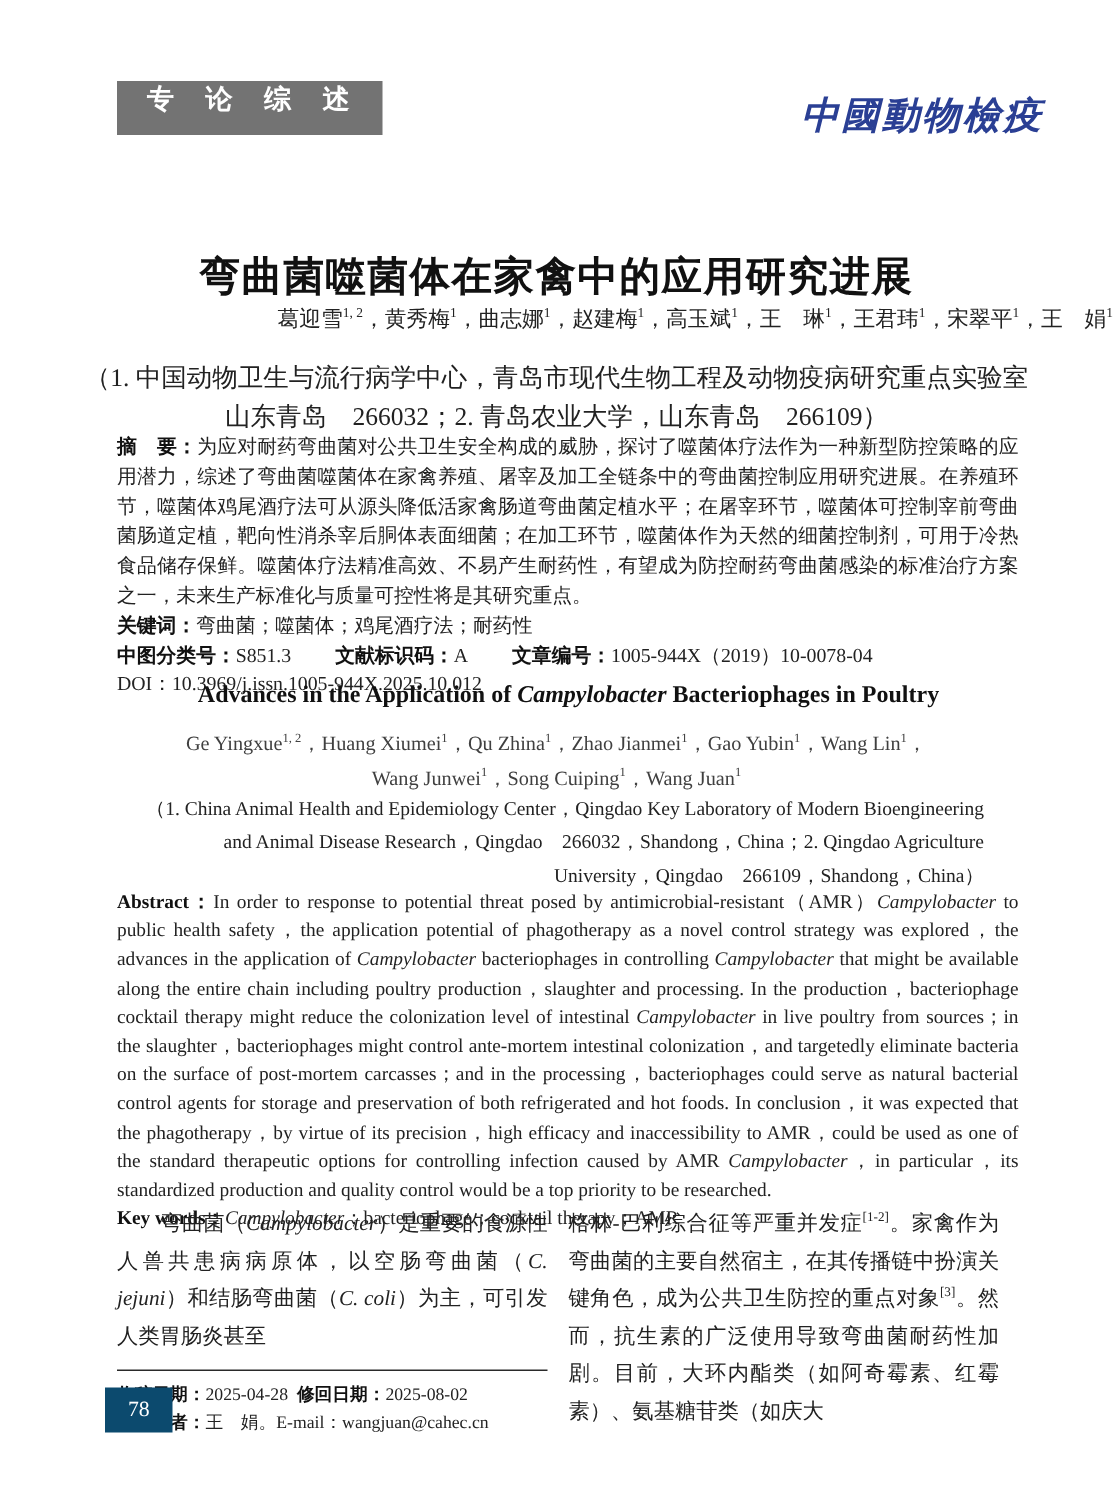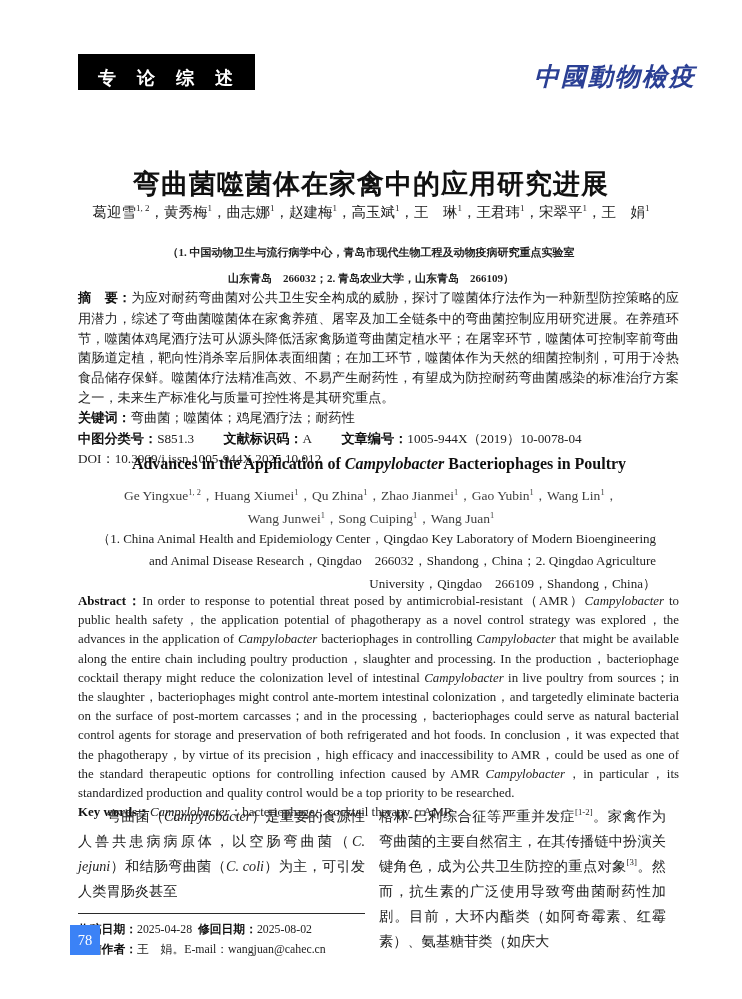--- a/index.html
+++ b/index.html
@@ -5,48 +5,48 @@
   html,body{margin:0;padding:0;background:#ffffff;}
   .page{
     position:relative;width:742px;height:999px;background:#ffffff;overflow:hidden;
     font-family:"Liberation Serif","DejaVu Serif",serif;color:#1c1c1c;
   }
   sup{font-size:0.62em;vertical-align:super;line-height:0;}
   i{font-style:italic;}
 
   .badge{
     position:absolute;left:78px;top:54px;height:36px;padding:0 14px 0 20px;
-    display:flex;align-items:flex-end;background:#000000;color:#ffffff;
+    display:flex;align-items:flex-start;background:#737373;color:#ffffff;
     font-family:"Liberation Sans","DejaVu Sans",sans-serif;
     font-weight:bold;font-size:18px;letter-spacing:8px;
   }
   .logo{
     position:absolute;top:60px;right:46px;color:#2a3f94;
     font-family:"DejaVu Serif","Liberation Serif",serif;
     font-style:italic;font-weight:bold;font-size:25px;letter-spacing:2px;margin-left:24px;
   }
   .cn-title{
     position:absolute;top:150px;left:0;right:0;text-align:center;
     font-family:"Liberation Sans","DejaVu Sans",sans-serif;
     font-weight:700;font-size:27px;letter-spacing:1px;color:#111;
   }
   .cn-authors{
-    position:absolute;top:203px;left:0;right:0;text-align:center;
+    position:absolute;top:203px;left:0;right:0;text-align:right;
     font-size:14.5px;color:#222;
   }
   .cn-affil{
     position:absolute;top:239px;left:0;right:0;text-align:center;
-    font-size:11px;line-height:26px;color:#222;font-weight:bold;
+    font-size:17px;line-height:26px;color:#222;
   }
   .cn-meta{
     position:absolute;top:288px;left:78px;width:601px;
     font-size:13.2px;line-height:19.8px;text-align:justify;color:#222;
   }
   .cn-meta p{margin:0;}
-  .lbl{font-family:Liberation Mono, monospace;font-weight:bold;color:#111;}
+  .lbl{font-family:Liberation Serif, serif;font-weight:bold;color:#111;}
   .clc-line .pair{margin-right:26px;}
   .en-title{
     position:absolute;top:455px;left:16px;right:0;text-align:center;
     font-weight:bold;font-size:16px;color:#111;
   }
   .en-authors{
     position:absolute;top:484px;left:0;right:0;text-align:center;
     font-size:13.5px;line-height:23px;color:#404040;
   }
   .en-affil{
@@ -64,22 +64,22 @@
   }
   .col{width:287px;font-size:14.2px;line-height:25px;text-align:justify;color:#222;}
   .col p{margin:0;}
   .col .indent{text-indent:2.05em;}
   .footnote{
     margin-top:9px;border-top:1.5px solid #2a2a2a;padding-top:6px;
     font-size:11.8px;line-height:19px;text-align:left;
   }
   .footnote .lbl{font-size:11.8px;}
   .page-num{
-    position:absolute;left:70px;top:925px;width:30px;height:30px;
-    background:#3b82f6;color:#ffffff;display:flex;align-items:center;justify-content:center;
+    position:absolute;left:70px;top:925px;width:45px;height:30px;
+    background:#0c4a6e;color:#ffffff;display:flex;align-items:center;justify-content:center;
     font-size:14.5px;
   }
 </style>
 </head>
 <body>
 
 <div class="page">
 
   <div class="badge">
     <span>专 论 综 述</span>

